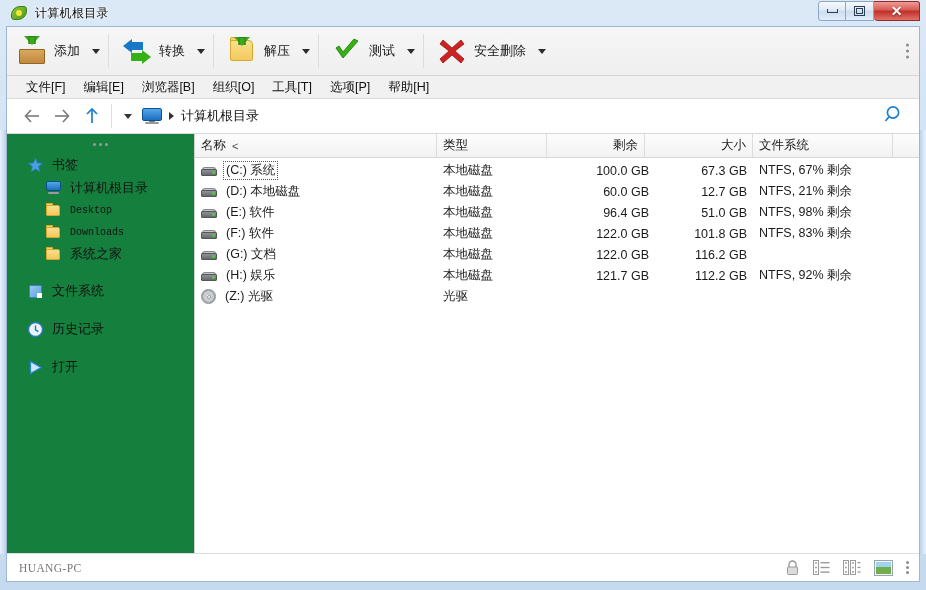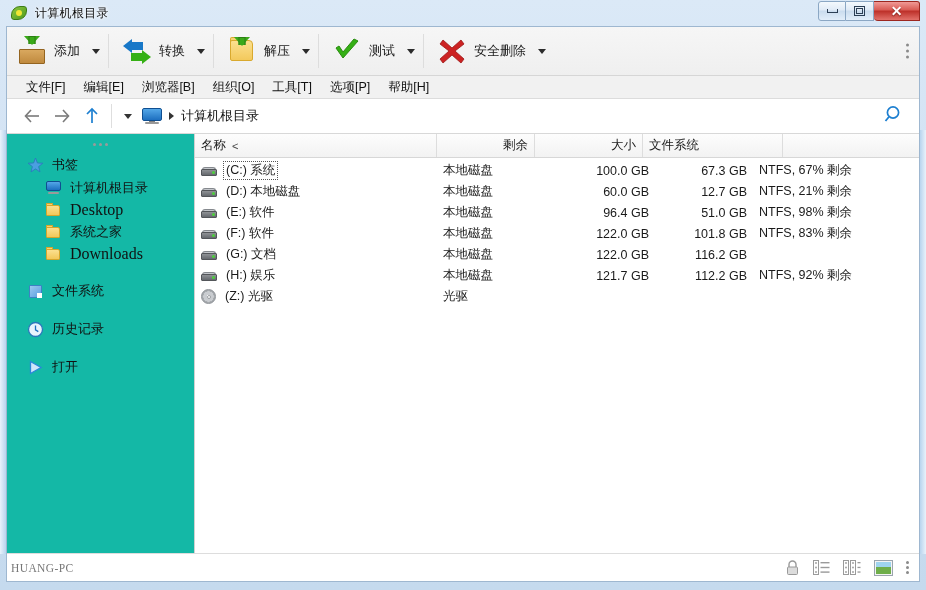--- a/index.html
+++ b/index.html
@@ -203,36 +203,36 @@
     position:absolute; right: 14px; top: 50%; transform: translateY(-50%);
     cursor: default;
   }
 
   
   #body { flex: 1; display: flex; min-height: 0; }
 
   
   #sidebar {
     width: 188px; flex: none;
-    background: #14b8a6;
+    background: #15803d;
     border-right: 1px solid #d0d0d0;
     position: relative;
     overflow: hidden;
   }
   #sb-dots {
     display:flex; justify-content:center; gap:3px; padding: 9px 0 7px 0; cursor:default;
   }
   #sb-dots i { width:3px;height:3px;background:#9a9a9a;border-radius:50%; }
   .sb-row {
     display:flex; align-items:center; gap:8px;
     padding: 4px 8px 4px 20px; cursor: default; height: 24px;
   }
   .sb-row.child { padding-left: 38px; height: 22px; }
   .sb-label { font-size: 13px; color: #111; white-space: nowrap; }
-  .sb-label.mono { font-family: Liberation Serif, serif; font-size: 16px; }
+  .sb-label.mono { font-family: Liberation Mono, monospace; font-size: 10px; }
   .sb-gap { height: 14px; }
   
   .sb-ic { width:17px; height:17px; position:relative; flex:none; }
   .sb-folder .f {
     position:absolute; left:1px; top:3px; width:14px; height:11px;
     background: linear-gradient(to bottom,#fbe08f,#f2c85a);
     border:1px solid #d5a52c; border-radius:1px 2px 1px 1px;
   }
   .sb-folder .t {
     position:absolute; left:1px; top:1px; width:7px; height:3px;
@@ -295,21 +295,21 @@
     border:1px solid #8d9196;
   }
   .cd .h { position:absolute; left:5.5px; top:5.5px; width:4px;height:4px;border-radius:50%;background:#fff;border:1px solid #9a9ea2;}
 
   
   #statusbar {
     height: 28px; flex:none;
     background: #ffffff;
     border-top: 1px solid #dddddd;
     display:flex; align-items:center; justify-content: space-between;
-    padding: 0 10px 0 4px;
+    padding: 0 10px 0 12px;
   }
   #status-text { font-size: 11.5px; color:#777; font-family:"Liberation Serif",serif; letter-spacing:.4px;}
   #status-icons { display:flex; align-items:center; gap: 13px; }
   .st-ic { cursor: default; display:flex; align-items:center; }
   .vdots { display:flex; flex-direction:column; gap:2px; }
   .vdots i { width:3px;height:3px;background:#8a8a8a;border-radius:50%; }
   #thumb-btn {
     width: 19px; height: 16px; border:1px solid #9aa4ae; padding:1px; background:#f4f4f4;
   }
   #thumb-btn .img {
@@ -529,28 +529,28 @@
               <span class="t"></span>
               <span class="f"></span>
             </span>
           <span class="sb-label mono">Desktop</span>
         </div>
         <div class="sb-row child">
           <span class="sb-ic sb-folder">
               <span class="t"></span>
               <span class="f"></span>
             </span>
-          <span class="sb-label">系统之家</span>
+          <span class="sb-label mono">Downloads</span>
         </div>
         <div class="sb-row child">
           <span class="sb-ic sb-folder">
               <span class="t"></span>
               <span class="f"></span>
             </span>
-          <span class="sb-label mono">Downloads</span>
+          <span class="sb-label">系统之家</span>
         </div>
 
         <div class="sb-gap"></div>
         <div class="sb-row">
           <span class="sb-ic sb-fs">
               <span class="sq"></span>
               <span class="corner"></span>
             </span>
           <span class="sb-label">文件系统</span>
         </div>
@@ -575,20 +575,23 @@
           </span>
           <span class="sb-label">打开</span>
         </div>
       </div>
 
       <div id="filelist">
         <div id="col-header">
           <div class="col-h" style="width:242px">
             <span>名称</span>
             <span style="margin-left:6px;color:#444;font-size:11px">&lt;</span>
+          </div>
+          <div class="col-h" style="width:110px">
+            <span>类型</span>
           </div>
           <div class="col-h r" style="width:98px">
             <span>剩余</span>
           </div>
           <div class="col-h r" style="width:108px">
             <span>大小</span>
           </div>
           <div class="col-h" style="width:140px">
             <span>文件系统</span>
           </div>

